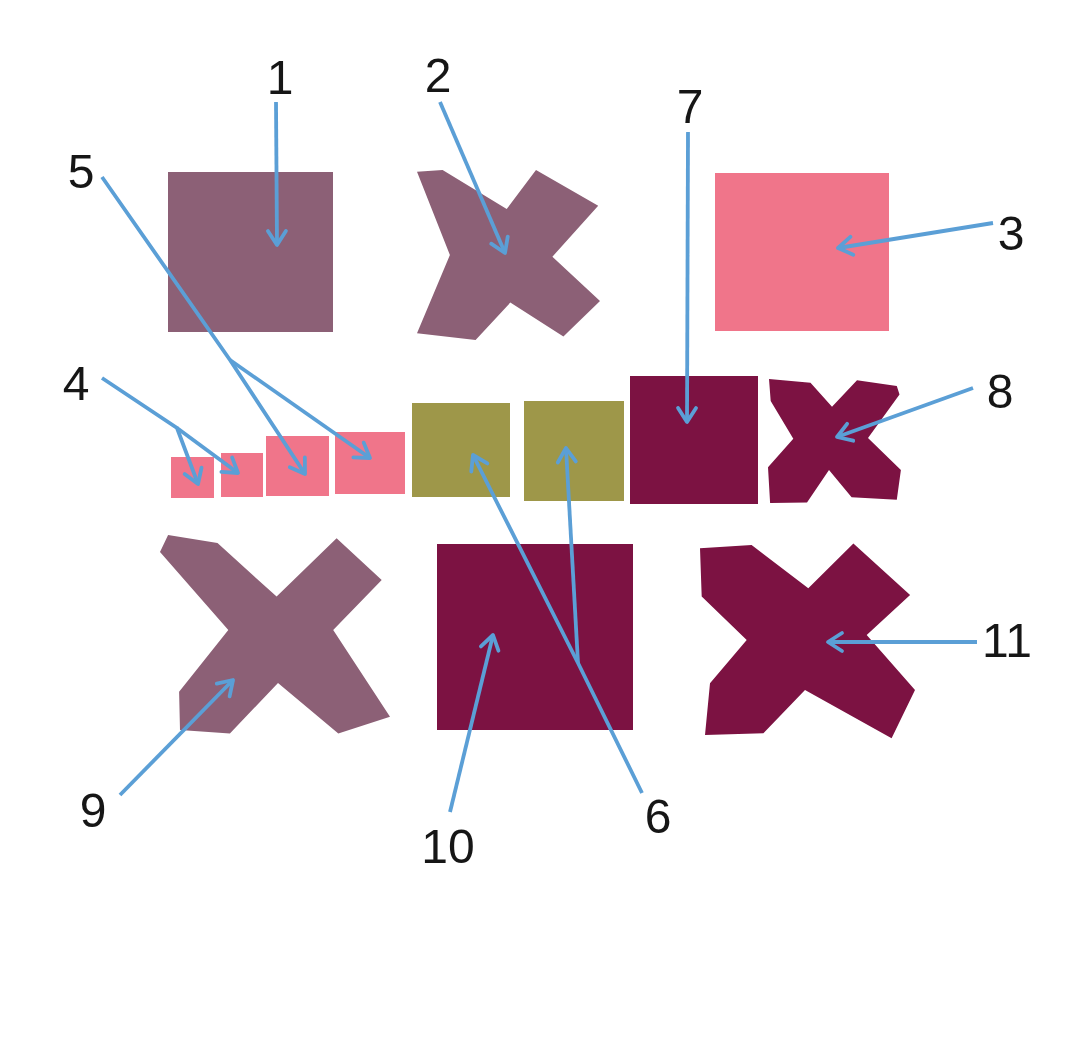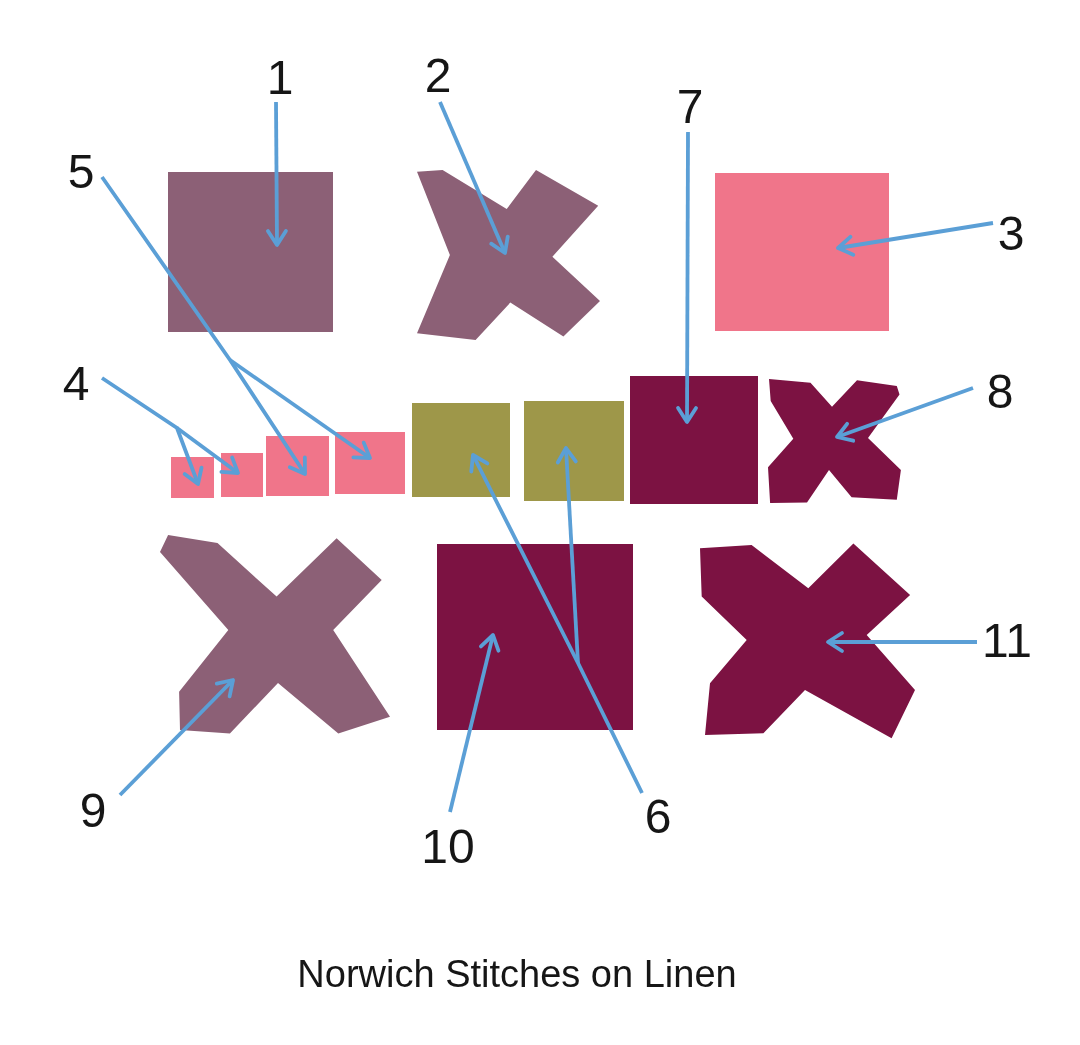--- a/index.html
+++ b/index.html
@@ -77,14 +77,13 @@
         <text x="81" y="188" text-anchor="middle" class="num-label">5</text>
         <text x="658" y="833" text-anchor="middle" class="num-label">6</text>
         <text x="690" y="123" text-anchor="middle" class="num-label">7</text>
         <text x="1000" y="408" text-anchor="middle" class="num-label">8</text>
         <text x="93" y="827" text-anchor="middle" class="num-label">9</text>
         <text x="448" y="863" text-anchor="middle" class="num-label">10</text>
         <text x="1007" y="657" text-anchor="middle" class="num-label">11</text>
       </g>
   </svg>
 
-  <div class="caption">Norwich Stitches on Linen</div>
 </div>
 
 </body></html>

